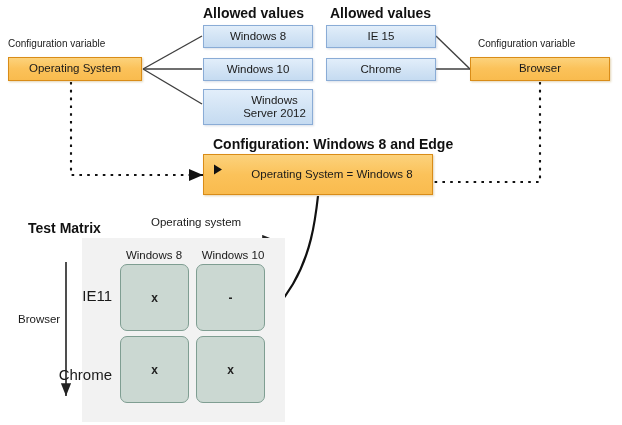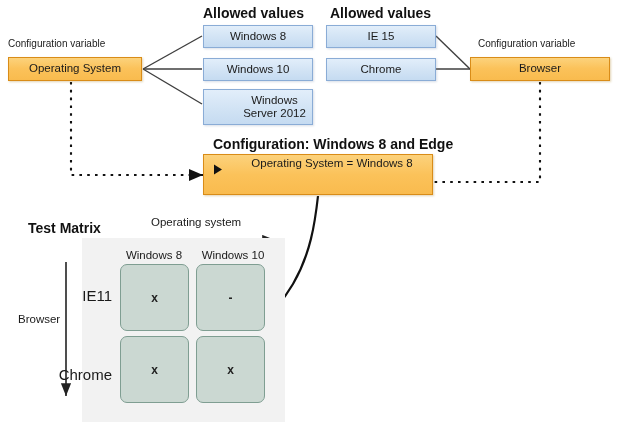--- a/index.html
+++ b/index.html
@@ -62,21 +62,21 @@
   }
 
   
   #config-box {
     position: absolute;
     box-sizing: border-box;
     background: linear-gradient(to bottom, #fcd27c 0%, #fbc25a 50%, #f9bb4e 100%);
     border: 1.6px solid #d98c18;
     box-shadow: 1px 1px 2px rgba(170,130,40,0.35);
     display: flex;
-    flex-direction: row;
+    flex-direction: column;
     justify-content: center;
     font-size: 11.5px;
     color: #1a1a1a;
     padding: 0 0 0 28px;
   }
   #config-box .cfg-line {
     text-align: center;
     line-height: 1.45;
     white-space: nowrap;
   }

